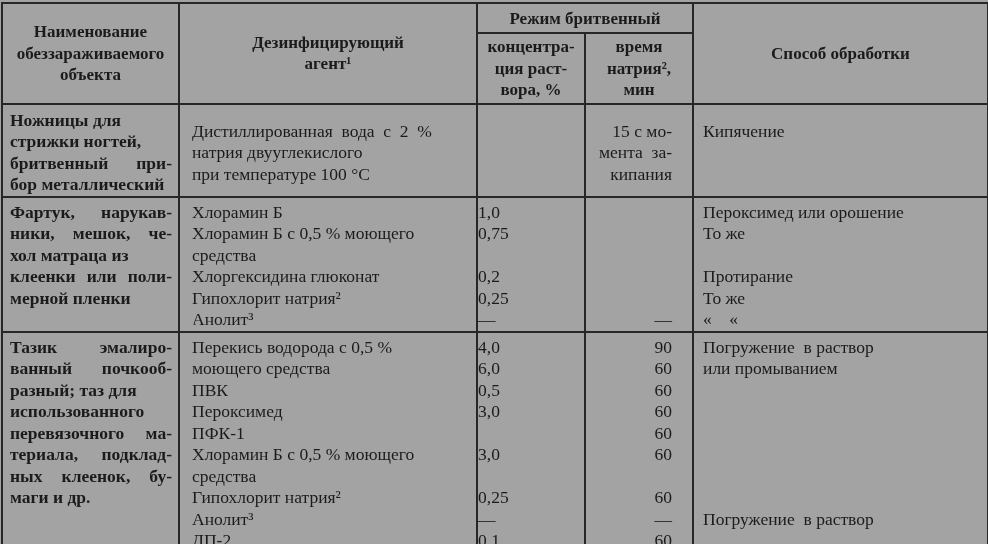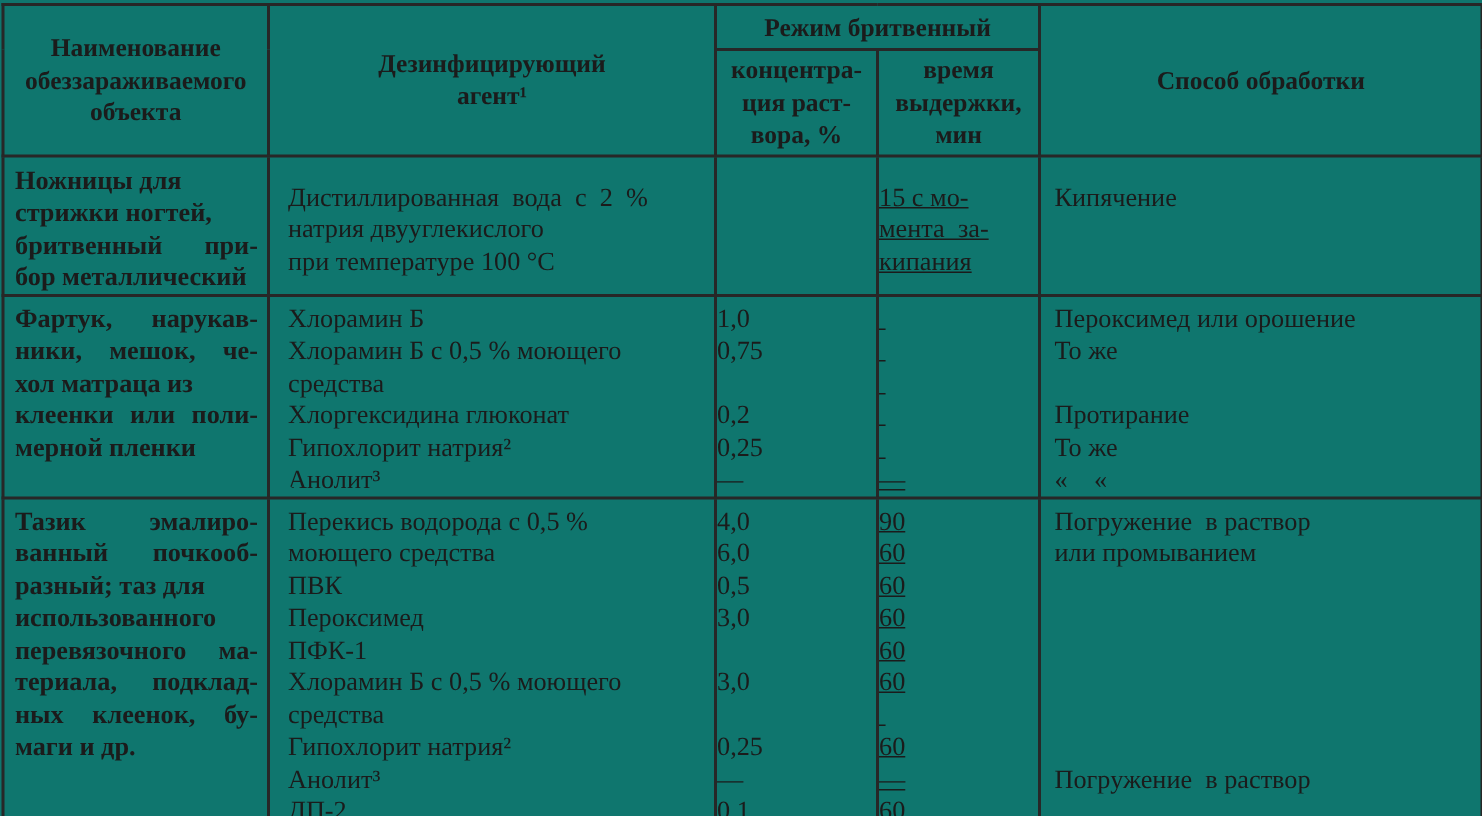--- a/index.html
+++ b/index.html
@@ -5,21 +5,21 @@
   * { box-sizing: border-box; }
   html, body { margin: 0; padding: 0; }
   body {
     width: 988px; height: 544px;
     background: #ffffff;
     font-family: "Liberation Serif", "DejaVu Serif", serif;
     color: #1b1b1b;
   }
   .page {
     width: 988px; height: 544px;
-    background: #0f766e;
+    background: #a3a3a3;
     padding: 2px 1px 0 1px;
     overflow: hidden;
   }
   table {
     border-collapse: collapse;
     table-layout: fixed;
     width: 986px;
   }
   th, td {
     border: 2px solid #272727;
@@ -41,21 +41,21 @@
   td {
     vertical-align: top;
     font-size: 17.5px;
     line-height: 21.5px;
     padding: 4px 6px 0 8px;
   }
   .line { white-space: pre; min-height: 21.5px; }
   td.col-object { padding-left: 7px; padding-right: 6px; font-weight: bold; }
   td.col-agent  { padding-left: 12px; border-radius: 32px; }
   td.col-conc   { text-align: left; padding-left: 0; padding-right: 52px; }
-  td.col-time   { text-align: left; padding-left: 0; padding-right: 20px; text-decoration: underline; }
+  td.col-time   { text-align: right; padding-left: 0; padding-right: 20px; }
   td.col-method { padding-left: 9px; }
   
   td.col-object .line.hy { text-align: justify; text-align-last: justify; }
   tbody tr.first td { padding-top: 16px; }
   tbody tr.first td.col-object { padding-top: 5px; }
 </style>
 </head>
 <body>
 
 <div class="page">
@@ -82,21 +82,21 @@
         <th rowspan="2">Способ обработки</th>
       </tr>
       <tr class="subhead-row">
         <th>
             <div class="line hy">концентра-</div>
             <div class="line hy">ция раст-</div>
             <div class="line">вора, %</div>
           </th>
         <th>
             <div class="line">время</div>
-            <div class="line">выдержки,</div>
+            <div class="line">натрия²,</div>
             <div class="line">мин</div>
           </th>
       </tr>
     </thead>
     <tbody id="table-body">
         <tr class="first">
           <td class="col-object">
             <div class="line">Ножницы для</div>
             <div class="line">стрижки ногтей,</div>
             <div class="line hy">бритвенный при-</div>

